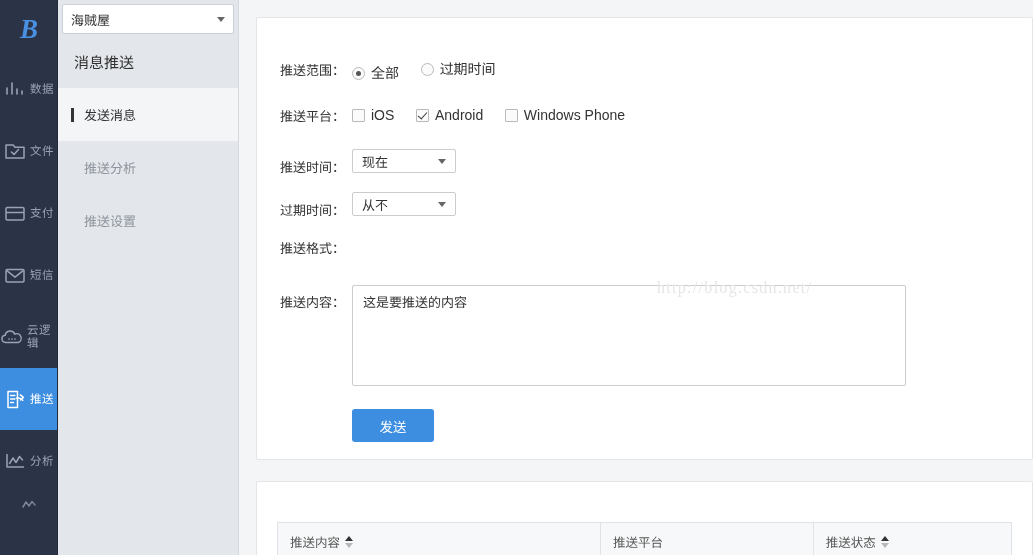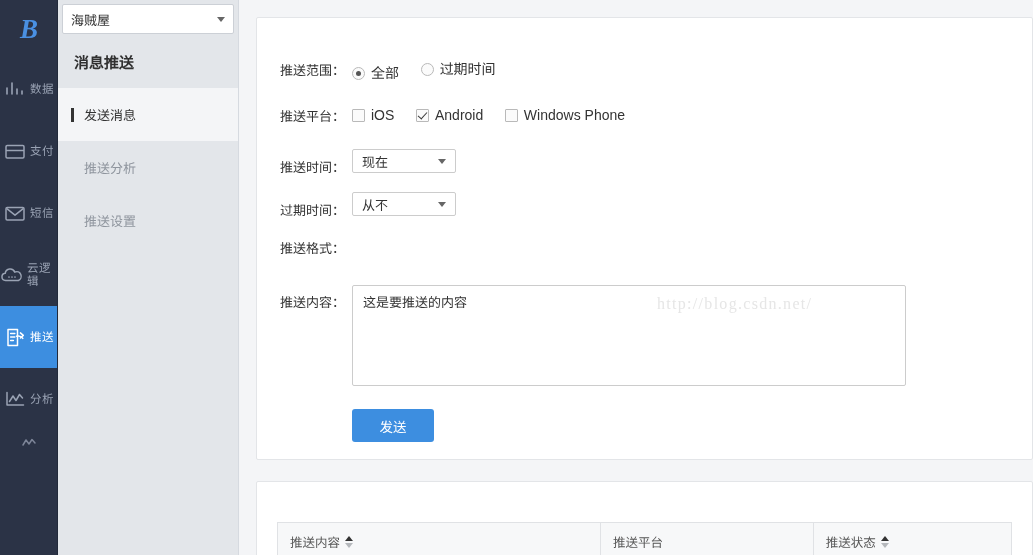--- a/index.html
+++ b/index.html
@@ -96,21 +96,21 @@
   }
   .caret-down {
     width: 0; height: 0;
     border-left: 4.5px solid transparent;
     border-right: 4.5px solid transparent;
     border-top: 5px solid #666;
   }
   .subnav-title {
     padding: 17px 3px 16px 16px;
     font-size: 15px;
-    font-weight: bold;
+    font-weight: normal;
     color: #303030;
   }
   .subnav-item {
     height: 53px;
     display: flex;
     align-items: center;
     padding-left: 26px;
     font-size: 13px;
     color: #8f959e;
     cursor: pointer;
@@ -281,21 +281,21 @@
     width: 0; height: 0;
     border-left: 4px solid transparent;
     border-right: 4px solid transparent;
   }
   .sort-ico i.up { border-bottom: 5px solid #333; }
   .sort-ico i.dn { border-top: 5px solid #b5b8bc; }
 
   
   .watermark {
     position: absolute;
-    left: 418px; top: 295px;
+    left: 418px; top: 279px;
     font-family: "Liberation Serif", "DejaVu Serif", serif;
     font-size: 16px;
     letter-spacing: 1.3px;
     color: #e6e6e6;
     pointer-events: none;
     user-select: none;
     white-space: nowrap;
   }
 </style>
 </head>
@@ -311,20 +311,29 @@
         <svg width="22" height="18" viewBox="0 0 22 18" fill="none" stroke="#9aa3b4" stroke-width="1.6" stroke-linecap="round">
           <line x1="3" y1="14" x2="3" y2="8"></line>
             <line x1="8" y1="14" x2="8" y2="3"></line>
           <line x1="13" y1="14" x2="13" y2="9"></line>
             <line x1="18" y1="14" x2="18" y2="11"></line>
         </svg>
       </span>
       <span class="rail-lbl">数据</span>
     </div>
 
+    <div class="rail-item">
+      <span class="rail-ico">
+        <svg width="22" height="19" viewBox="0 0 22 19" fill="none" stroke="#9aa3b4" stroke-width="1.5" stroke-linejoin="round">
+          <path d="M2 5.2V16h18V5.2H11L9.2 3H2z"></path>
+          <polyline points="7.5,10 10,12.4 14.5,7.6" stroke-linecap="round"></polyline>
+        </svg>
+      </span>
+      <span class="rail-lbl">文件</span>
+    </div>
 
     <div class="rail-item">
       <span class="rail-ico">
         <svg width="22" height="17" viewBox="0 0 22 17" fill="none" stroke="#9aa3b4" stroke-width="1.5">
           <rect x="2" y="2.5" width="18" height="12.5" rx="1.2"></rect>
           <line x1="2" y1="7.5" x2="20" y2="7.5"></line>
         </svg>
       </span>
       <span class="rail-lbl">支付</span>
     </div>

